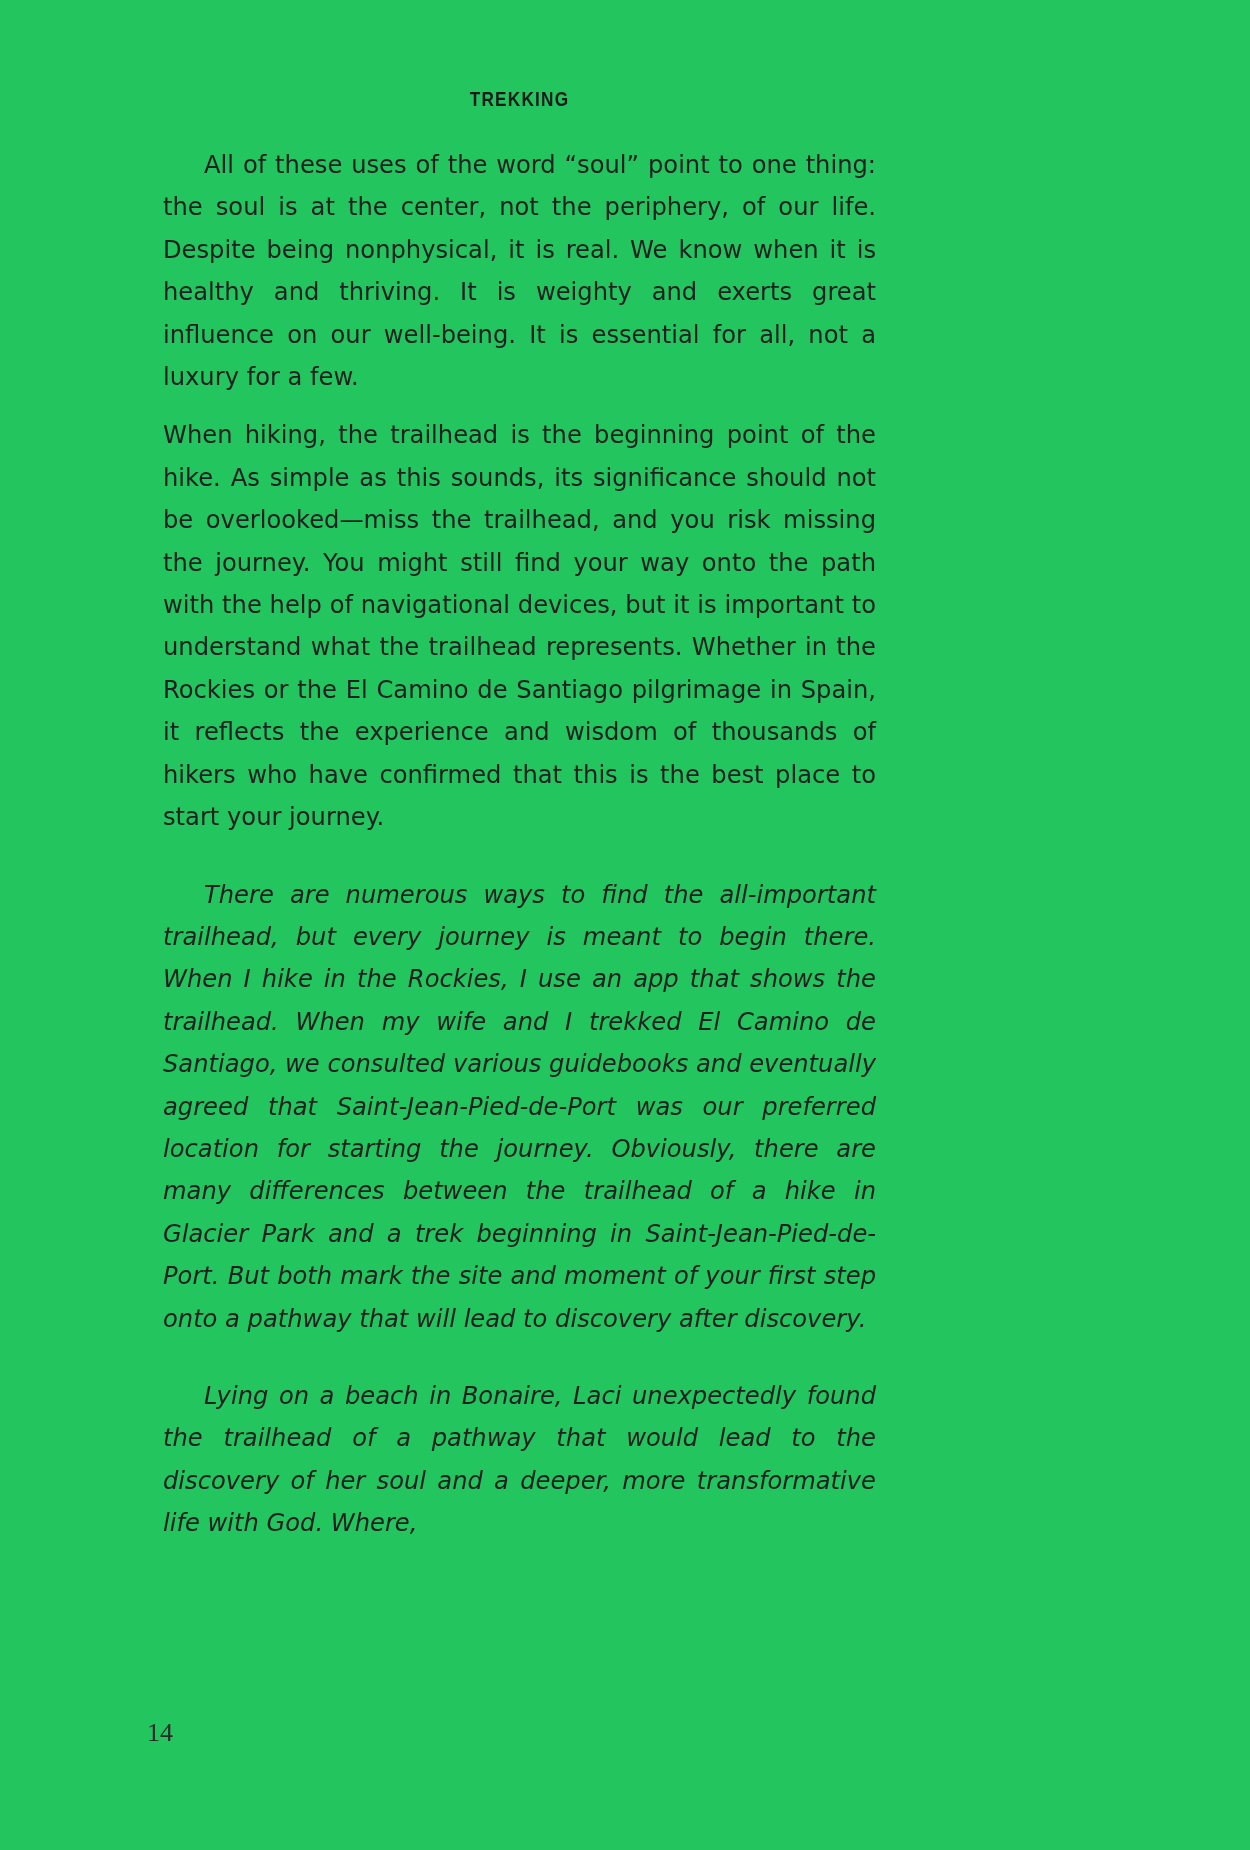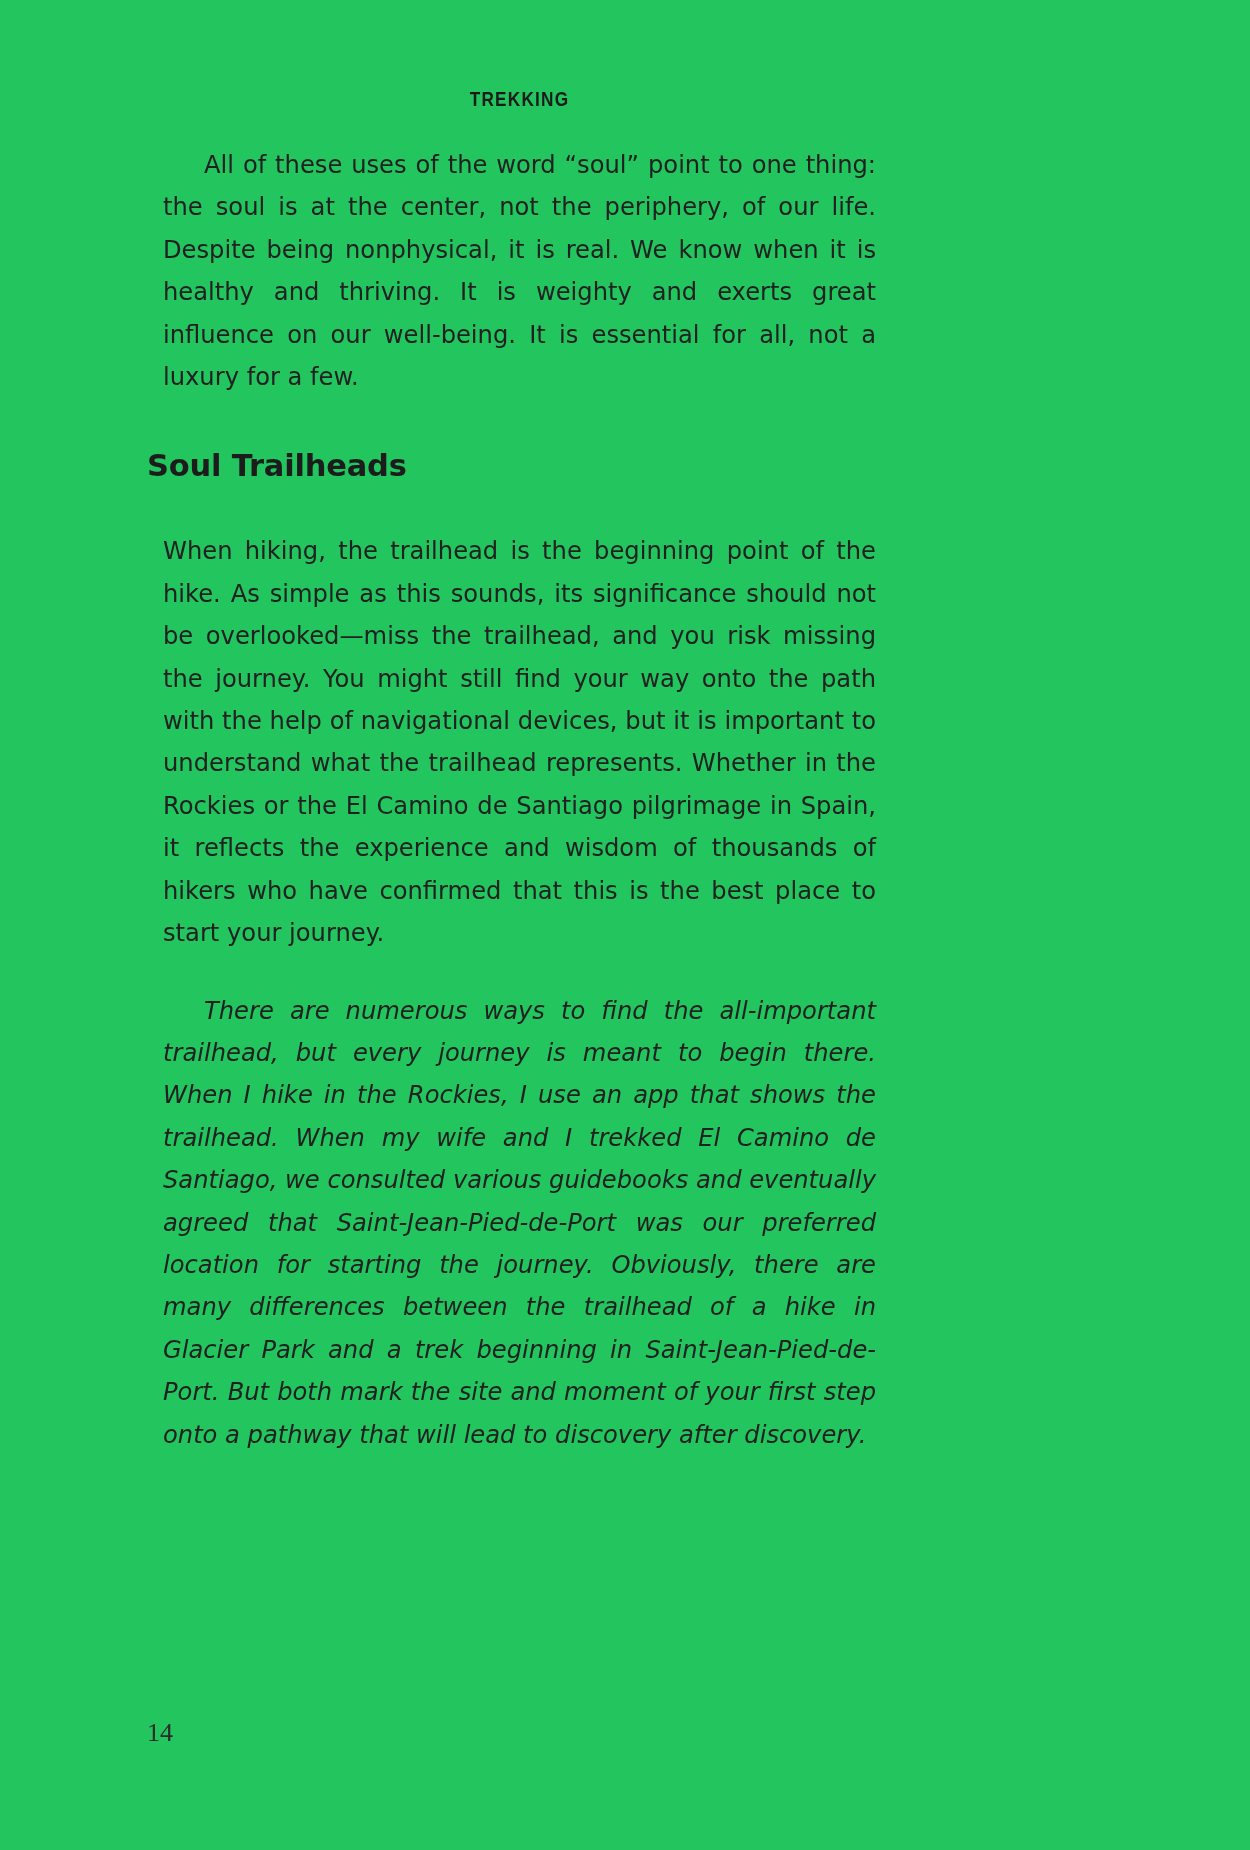--- a/index.html
+++ b/index.html
@@ -82,26 +82,24 @@
 <body>
 
 <div class="page">
 
   <div class="content">
 
     <div class="running-head">TREKKING</div>
 
     <p class="body-text para-indent para-gap-1">All of these uses of the word “soul” point to one thing: the soul is at the center, not the periphery, of our life. Despite being nonphysical, it is real. We know when it is healthy and thriving. It is weighty and exerts great influence on our well-being. It is essential for all, not a luxury for a few.</p>
 
-    <div class="heading-block">
-      <h2 class="section-heading">Soul Trailheads</h2>
-    </div>
 
     <p class="body-text">When hiking, the trailhead is the beginning point of the hike. As simple as this sounds, its significance should not be overlooked—miss the trailhead, and you risk missing the journey. You might still find your way onto the path with the help of navigational devices, but it is important to understand what the trailhead represents. Whether in the Rockies or the El Camino de Santiago pilgrimage in Spain, it reflects the experience and wisdom of thousands of hikers who have confirmed that this is the best place to start your journey.</p>
 
     <p class="body-text para-indent para-gap-2">There are numerous ways to find the all-important trailhead, but every journey is meant to begin there. When I hike in the Rockies, I use an app that shows the trailhead. When my wife and I trekked El Camino de Santiago, we consulted various guidebooks and eventually agreed that Saint-Jean-Pied-de-Port was our preferred location for starting the journey. Obviously, there are many differences between the trailhead of a hike in Glacier Park and a trek beginning in Saint-Jean-Pied-de-Port. But both mark the site and moment of your first step onto a pathway that will lead to discovery after discovery.</p>
 
+    <p class="body-text para-indent para-gap-2">Lying on a beach in Bonaire, Laci unexpectedly found the trailhead of a pathway that would lead to the discovery of her soul and a deeper, more transformative life with God. Where,</p>
 
   </div>
 
   <div class="page-number">14</div>
 
 </div>
 
 </body></html>

